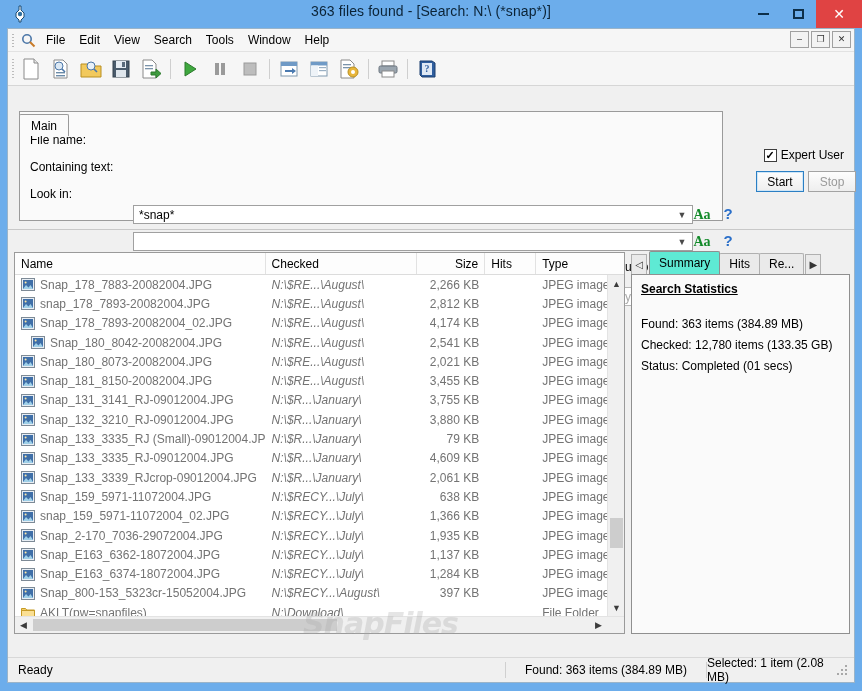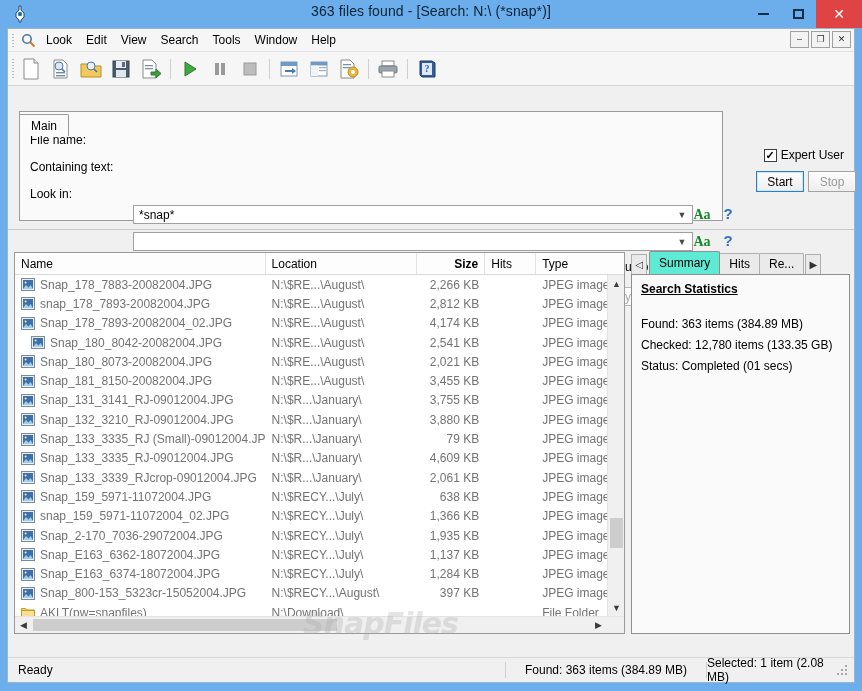--- a/index.html
+++ b/index.html
@@ -177,21 +177,21 @@
     border-bottom: 1px solid #dcdcdc; box-sizing: border-box;
   }
   .lhead .hc {
     font-size: 12px; color: #000; display:flex; align-items:center;
     border-right: 1px solid #e2e2e2; box-sizing: border-box; padding: 0 6px;
     cursor: default;
   }
   .rows { position: absolute; left:0; right:0; top: 22px; bottom: 17px; overflow: hidden; }
   .row { display:flex; height: 19.3px; align-items:center; font-size: 12px; color:#737373; }
   .row .c-name { display:flex; align-items:center; gap:5px; overflow:hidden; white-space:nowrap;}
-  .row .c-loc { white-space:nowrap; overflow:hidden;}
+  .row .c-loc { white-space:nowrap; overflow:hidden;font-style:italic;}
   .row .c-size { text-align: right; }
   .row .c-type { white-space:nowrap; overflow:hidden;}
   .vscroll {
     position: absolute; right: 0; top: 22px; bottom: 17px; width: 17px;
     background: #f0f0f0; border-left: 1px solid #e3e3e3; box-sizing: border-box;
   }
   .vsb-up, .vsb-dn {
     position:absolute; left:0; width: 17px; height: 17px;
     display:flex; align-items:center; justify-content:center; font-size: 9px; color: #3c3c3c;
   }
@@ -286,21 +286,21 @@
   <div class="client">
 
     <div class="menubar">
       <div class="menu-grip"></div>
       <div class="menu-app-icon">
         <svg width="15" height="15" viewBox="0 0 15 15">
           <circle cx="6" cy="6" r="4.2" fill="none" stroke="#4c77a8" stroke-width="1.6"></circle>
           <line x1="9" y1="9" x2="13.5" y2="13.5" stroke="#c87a28" stroke-width="2"></line>
         </svg>
       </div>
-      <div class="menu-item">Look</div>
+      <div class="menu-item">File</div>
       <div class="menu-item">Edit</div>
       <div class="menu-item">View</div>
       <div class="menu-item">Search</div>
       <div class="menu-item">Tools</div>
       <div class="menu-item">Window</div>
       <div class="menu-item">Help</div>
       <div class="mdi-controls">
         <div class="mdi-btn">–</div>
         <div class="mdi-btn">❐</div>
         <div class="mdi-btn">✕</div>
@@ -515,22 +515,22 @@
       <div class="btn primary" style="position:absolute; left:748px; top:85px;">Start</div>
       <div class="btn disabled" style="position:absolute; left:800px; top:85px;">Stop</div>
     </div>
 
     <div style="position:absolute; left:0; top:219px; right:0; bottom:24px;">
 
       <div class="listwrap">
         <div class="listbox">
           <div class="lhead">
             <div class="hc" style="width:251px;">Name</div>
-            <div class="hc" style="width:152px;">Location</div>
-            <div class="hc" style="width:68px; justify-content:flex-end;font-weight:bold;">Size</div>
+            <div class="hc" style="width:152px;">Checked</div>
+            <div class="hc" style="width:68px; justify-content:flex-end;">Size</div>
             <div class="hc" style="width:51px;">Hits</div>
             <div class="hc" style="width:88px; border-right:none;">Type</div>
           </div>
 
           <div class="rows" id="rows-container">
               <div class="row">
                 <div class="c-name" style="width: 251px; padding-left: 6px; box-sizing: border-box;">
                   <span style="display: inline-flex;">
                     <svg width="14" height="13" viewBox="0 0 14 13">
                       <rect x="0.5" y="0.5" width="13" height="12" fill="#e8eef4" stroke="#7d8a96"></rect>

